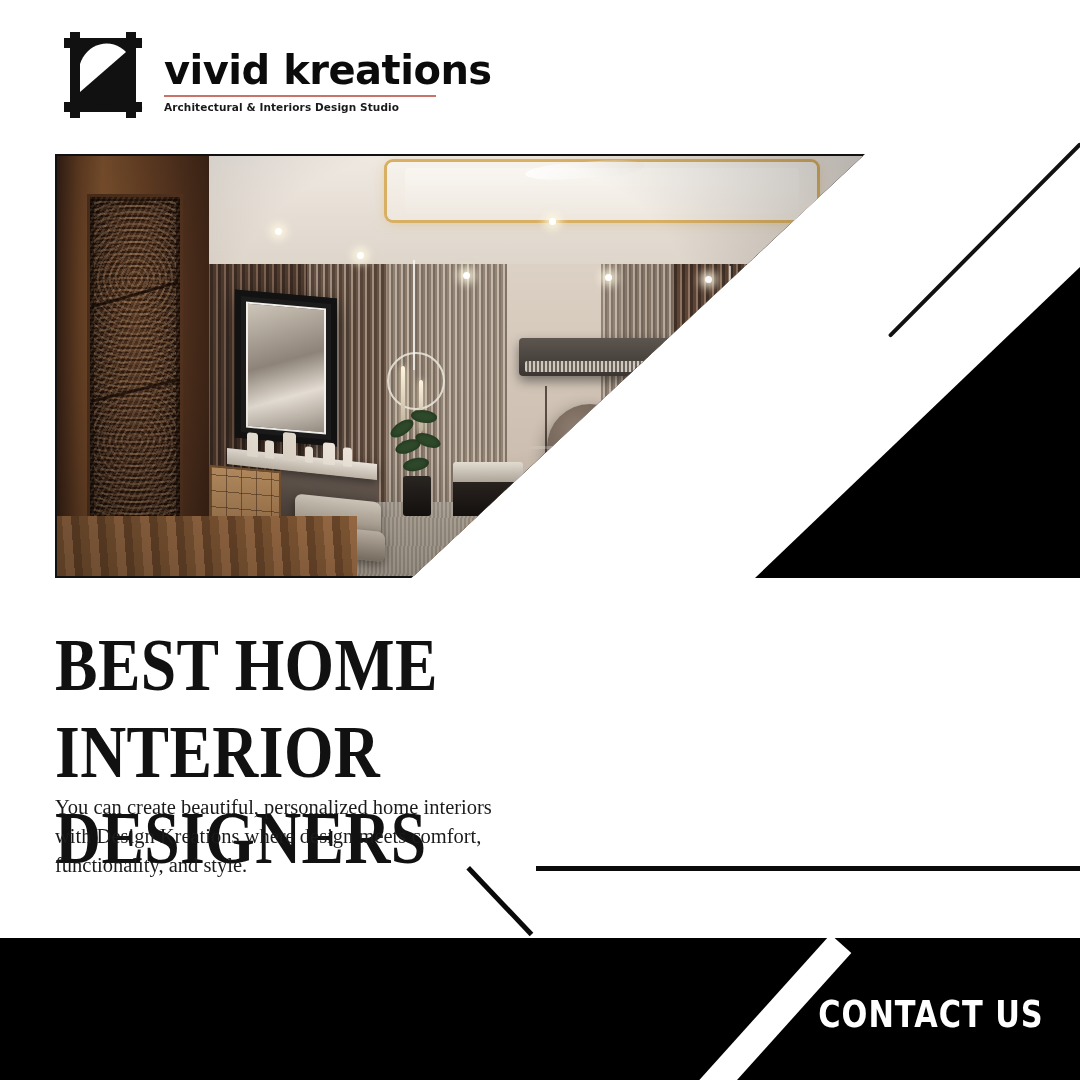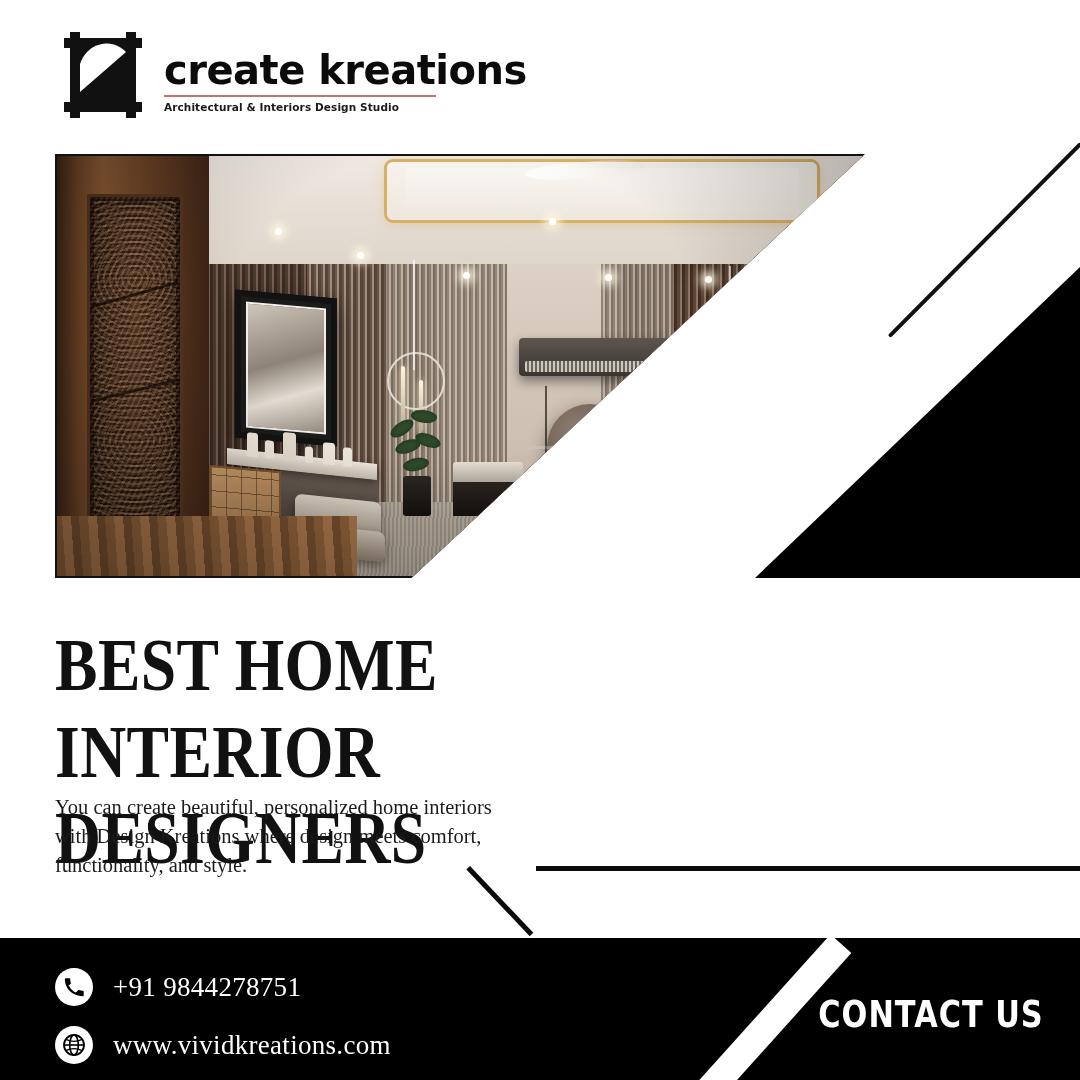--- a/index.html
+++ b/index.html
@@ -382,21 +382,21 @@
         <rect x="22" y="20" width="50" height="58" fill="#111"></rect>
         <ellipse cx="47" cy="49" rx="28" ry="30" fill="#111"></ellipse>
         <path d="M 24 38 A 28 30 0 0 1 70 26 L 24 66 Z" fill="#ffffff"></path>
         <circle cx="12" cy="16" r="2.2" fill="#111"></circle>
         <circle cx="84" cy="16" r="2.2" fill="#111"></circle>
         <circle cx="12" cy="82" r="2.2" fill="#111"></circle>
         <circle cx="84" cy="82" r="2.2" fill="#111"></circle>
       </svg>
     </div>
     <div class="logo-text">
-      <div class="logo-name">create kreations</div>
+      <div class="logo-name">vivid kreations</div>
       <div class="logo-rule"></div>
       <div class="logo-tag">Architectural &amp; Interiors Design Studio</div>
     </div>
   </div>
 
   <div class="hero">
     <div class="hero-inner">
       <div class="room">
 
         <div class="backwall"></div>
@@ -507,39 +507,17 @@
 functionality, and style.</div>
 
   <div class="outline-shape">
     <div class="h"></div>
     <div class="d"></div>
   </div>
 
   <div class="footer">
     <div class="footer-slash"></div>
 
-    <div class="contact-rows">
-      <div class="crow">
-        <span class="cicon">
-          <svg width="22" height="22" viewBox="0 0 24 24">
-            <path fill="#000" d="M6.6 10.8c1.6 3.1 4.2 5.7 7.3 7.3l2.4-2.4c.3-.3.8-.4 1.2-.3 1.3.4 2.7.7 4.1.7.6 0 1 .4 1 1V21c0 .6-.4 1-1 1C10.3 22 2 13.7 2 3.5c0-.6.4-1 1-1h3.9c.6 0 1 .4 1 1 0 1.4.2 2.8.7 4.1.1.4 0 .9-.3 1.2l-2.7 2z"></path>
-          </svg>
-        </span>
-        <span class="ctext">+91 9844278751</span>
-      </div>
-      <div class="crow">
-        <span class="cicon">
-          <svg width="24" height="24" viewBox="0 0 24 24">
-            <circle cx="12" cy="12" r="10" fill="none" stroke="#000" stroke-width="1.8"></circle>
-            <ellipse cx="12" cy="12" rx="4.3" ry="10" fill="none" stroke="#000" stroke-width="1.6"></ellipse>
-            <line x1="2" y1="12" x2="22" y2="12" stroke="#000" stroke-width="1.6"></line>
-            <path d="M4 6.4c2.3 1.3 5 2 8 2s5.7-.7 8-2" fill="none" stroke="#000" stroke-width="1.4"></path>
-            <path d="M4 17.6c2.3-1.3 5-2 8-2s5.7.7 8 2" fill="none" stroke="#000" stroke-width="1.4"></path>
-          </svg>
-        </span>
-        <span class="ctext">www.vividkreations.com</span>
-      </div>
-    </div>
 
     <div class="contact-us">CONTACT US</div>
   </div>
 
 </div>
 
 </body></html>

